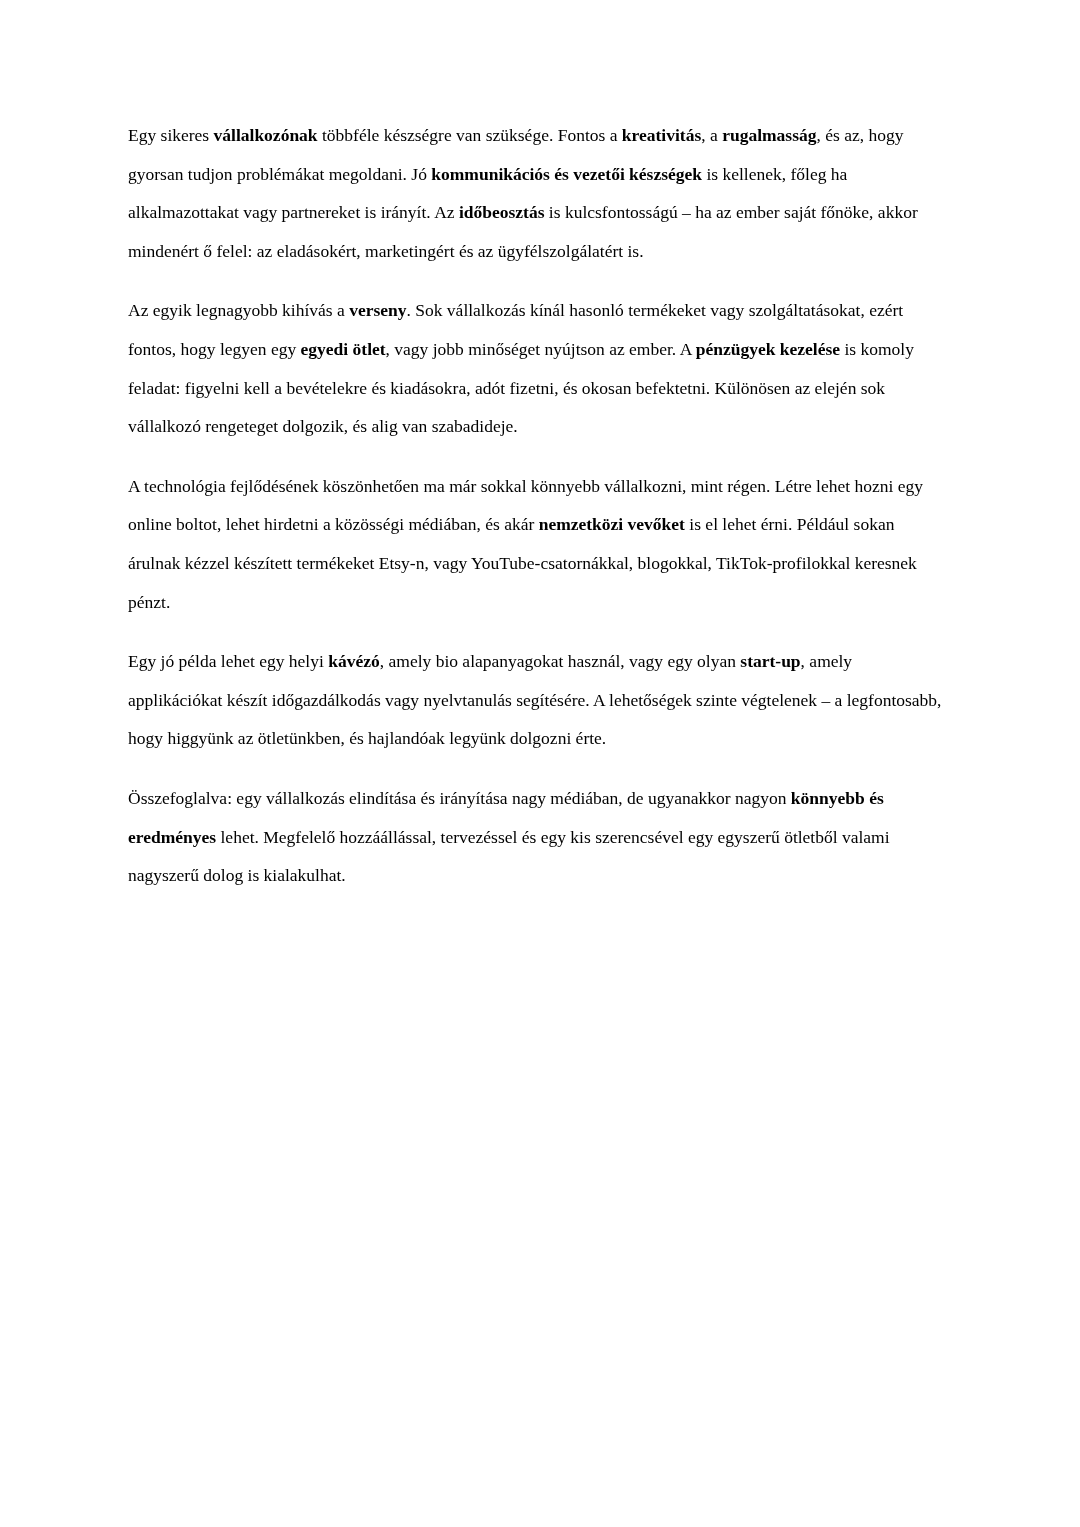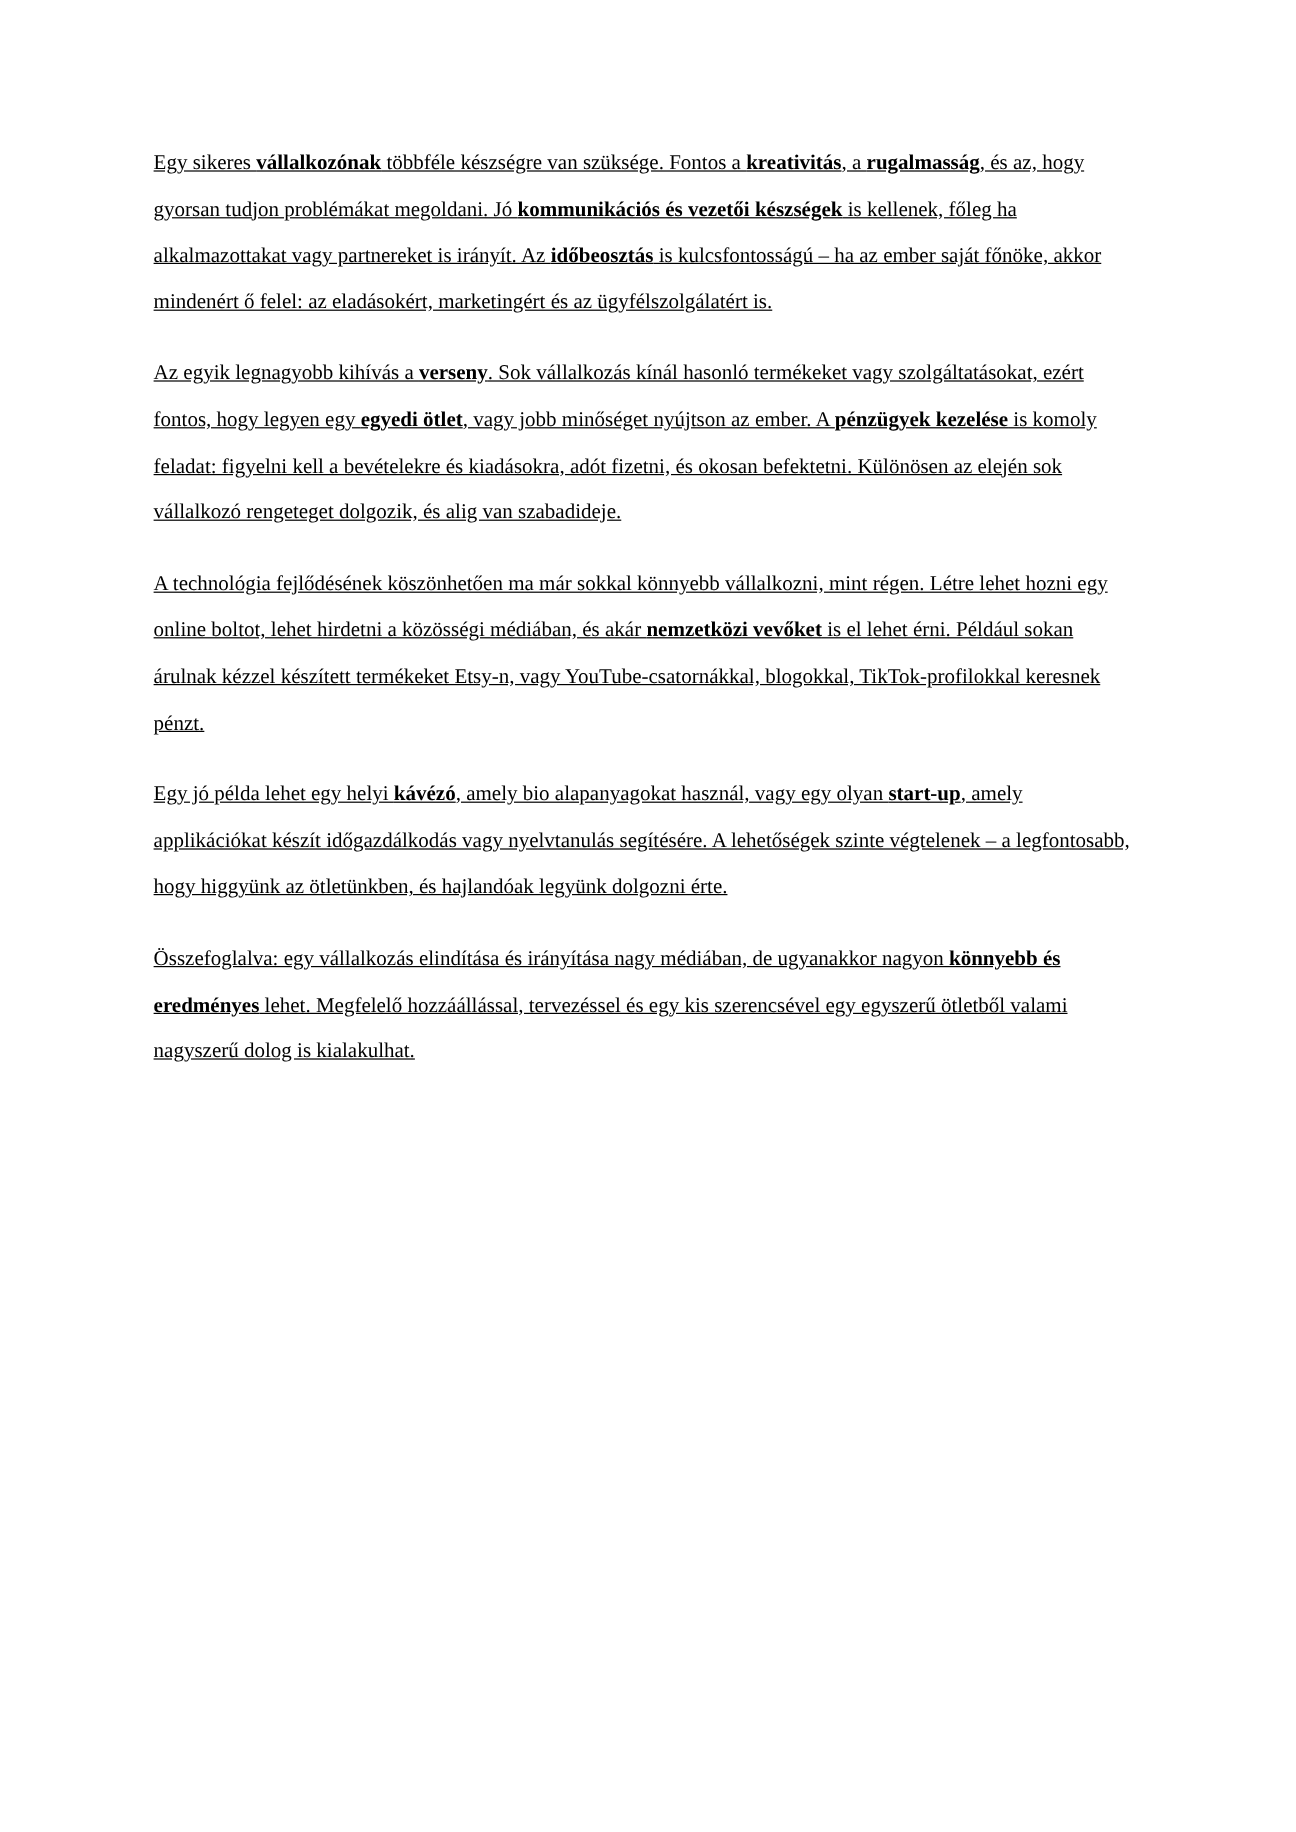--- a/index.html
+++ b/index.html
@@ -21,21 +21,20 @@
     width: 822px;
     font-family: "Liberation Serif", "DejaVu Serif", serif;
     font-size: 17.5px;
     line-height: 38.6px;
     color: #000000;
     text-align: left;
   }
   .doc-body p {
     margin: 0 4px 21px 0;
     padding: 0;
-    text-decoration: underline;
   }
   .doc-body .bold {
     font-weight: bold;
   }
 </style>
 </head>
 <body>
 
 <div class="page">
   <div class="doc-body" id="doc-body">

